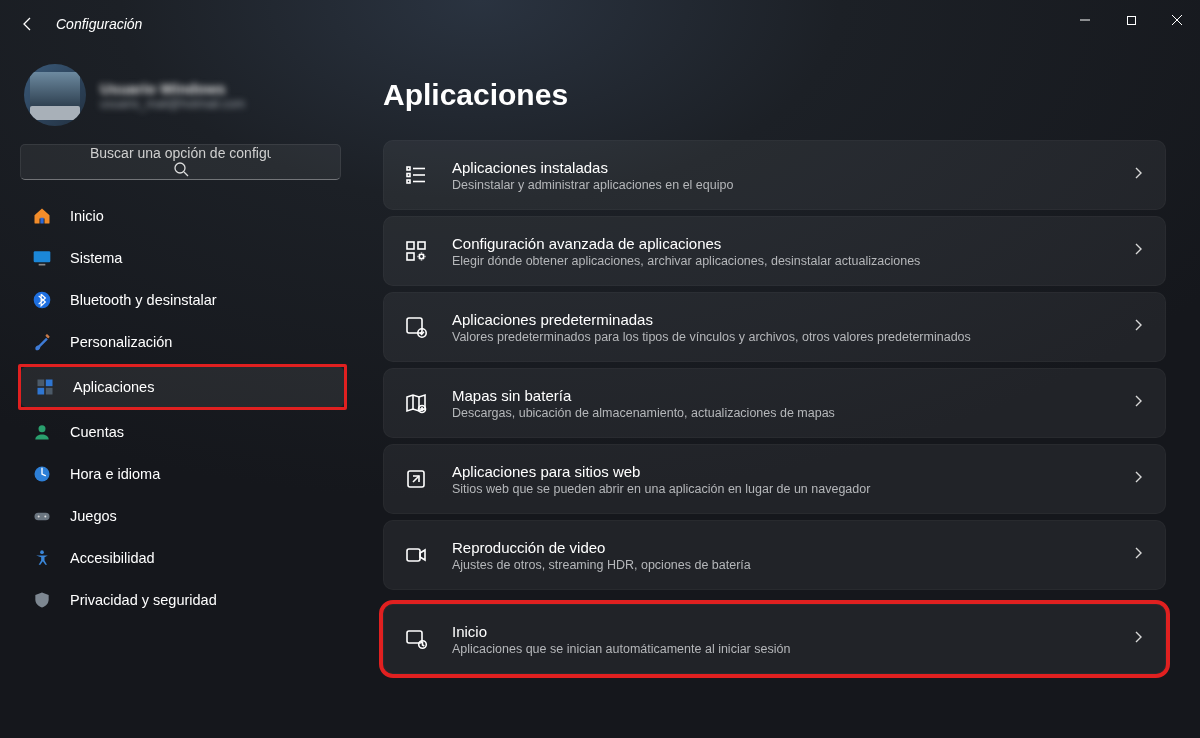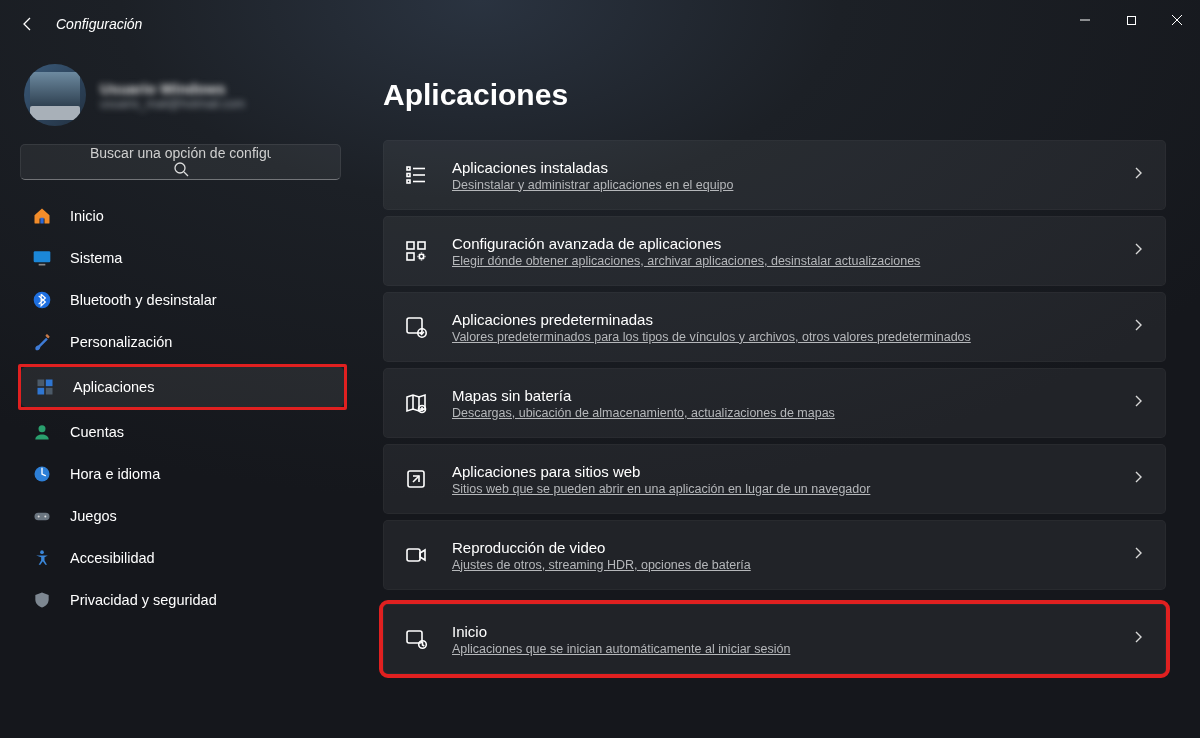--- a/index.html
+++ b/index.html
@@ -149,36 +149,36 @@
     font-size: 30px;
     font-weight: 600;
     margin-bottom: 28px;
     color:#ffffff;
   }
   .item-card {
     display: flex;
     align-items: center;
     background: rgba(255,255,255,0.055);
     border: 1px solid rgba(255,255,255,0.03);
-    border-radius: 5px;
+    border-radius: 10px;
     height: 70px;
     padding: 0 20px 0 18px;
     margin-bottom: 6px;
     cursor: pointer;
   }
   .item-card .lead-ico {
     width: 28px; height: 28px;
     display:flex; align-items:center; justify-content:center;
     color:#fff;
     margin-right: 22px;
     flex-shrink:0;
   }
   .item-texts { flex:1; min-width:0; }
   .item-title { font-size: 15px; color:#ffffff; }
-  .item-sub { font-size: 12.5px; color:#b5b7ba; margin-top:2px; white-space: nowrap; overflow:hidden; text-overflow: ellipsis; text-decoration: underline;}
+  .item-sub { font-size: 12.5px; color:#b5b7ba; margin-top:2px; white-space: nowrap; overflow:hidden; text-overflow: ellipsis;}
   .chev { color:#d8d8d8; }
   .card-highlight {
     outline: 4px solid #e02020;
     outline-offset: 0px;
   }
   .spacer { height: 8px; }
 
   
   .ico { width:20px; height:20px; }
 </style>

